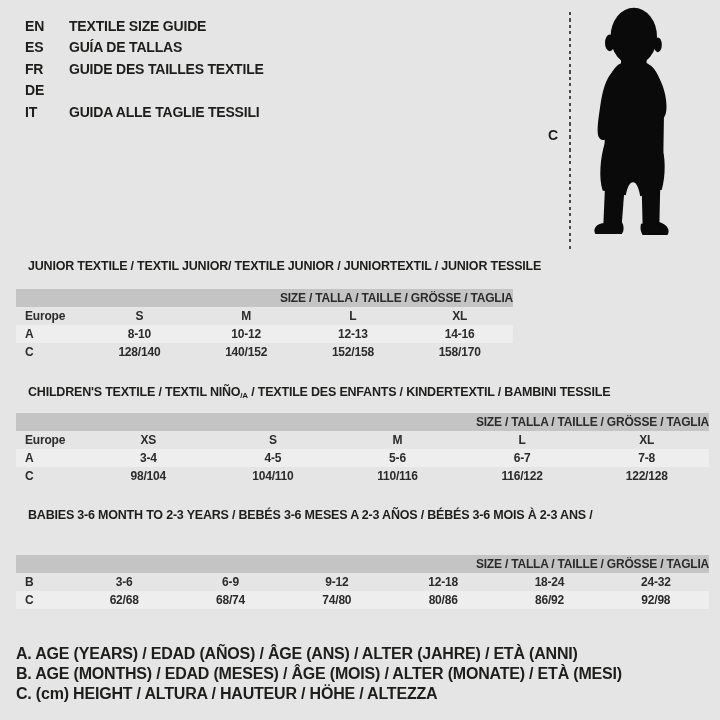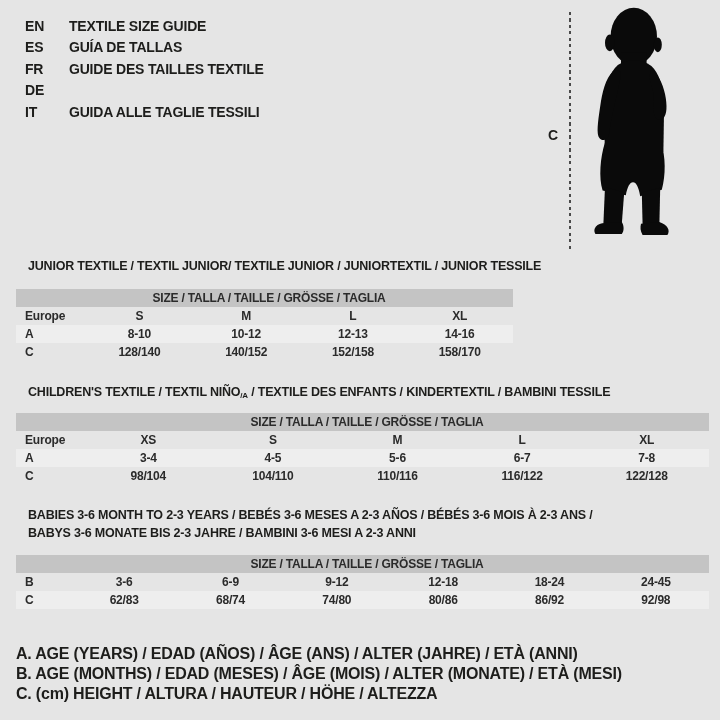--- a/index.html
+++ b/index.html
@@ -18,21 +18,21 @@
   .dotted-line { position:absolute; left:569px; top:12px; width:2px; height:238px;
     background:repeating-linear-gradient(to bottom, #4a4a4a 0 3px, transparent 3px 6.5px); }
   .figure-label { position:absolute; left:548px; top:127px; font-size:14px; font-weight:700; }
   .toddler-svg { position:absolute; left:581px; top:6px; }
 
   
   .tbl-title { position:absolute; left:16px; font-size:12.5px; font-weight:700; letter-spacing:-0.2px; white-space:nowrap;margin-left:12px; }
   .tbl-title .sub { font-size:8px; vertical-align:-2px; }
   .size-table { position:absolute; left:16px; border-collapse:collapse; table-layout:fixed; }
   .size-table th, .size-table td { font-size:12px; font-weight:700; letter-spacing:-0.2px; padding:0; }
-  .size-table thead th { background:#c4c4c4; text-align:center; padding-left:9px; height:18px; color:#2b2b2b; }
+  .size-table thead th { background:#c4c4c4; text-align:right; padding-left:9px; height:18px; color:#2b2b2b; }
   .size-table tbody td { height:18px; text-align:center; color:#2b2b2b; }
   .size-table tbody td.lbl { text-align:left; padding-left:9px; }
   .size-table tbody tr.shaded td { background:#eeeeee; }
   .t1 { width:497px; } .t1 .col-lbl { width:70px; }
   .t2 { width:693px; } .t2 .col-lbl { width:70px; }
   .t3 { width:693px; } .t3 .col-lbl { width:55px; }
   .t1 { top:289px; } .t2 { top:413px; } .t3 { top:555px; }
   .title-1 { top:259px; } .title-2 { top:385px; }
   .title-3a { top:508px; } .title-3b { top:526px; }
 
@@ -164,21 +164,20 @@
         <td>98/104</td>
         <td>104/110</td>
         <td>110/116</td>
         <td>116/122</td>
         <td>122/128</td>
       </tr>
     </tbody>
   </table>
 
   <div class="tbl-title title-3a">BABIES 3-6 MONTH TO 2-3 YEARS / BEBÉS 3-6 MESES A 2-3 AÑOS / BÉBÉS 3-6 MOIS À 2-3 ANS /</div>
-  <div class="tbl-title title-3b">BABYS 3-6 MONATE BIS 2-3 JAHRE / BAMBINI 3-6 MESI A 2-3 ANNI</div>
   <table class="size-table t3">
     <colgroup>
         <col class="col-lbl">
         <col>
         <col>
         <col>
         <col>
         <col>
         <col>
       </colgroup>
@@ -188,25 +187,25 @@
         </tr>
     </thead>
     <tbody>
       <tr>
         <td class="lbl">B</td>
         <td>3-6</td>
         <td>6-9</td>
         <td>9-12</td>
         <td>12-18</td>
         <td>18-24</td>
-        <td>24-45</td>
+        <td>24-32</td>
       </tr>
       <tr class="shaded">
         <td class="lbl">C</td>
-        <td>62/83</td>
+        <td>62/68</td>
         <td>68/74</td>
         <td>74/80</td>
         <td>80/86</td>
         <td>86/92</td>
         <td>92/98</td>
       </tr>
     </tbody>
   </table>
 
   <div class="notes">

